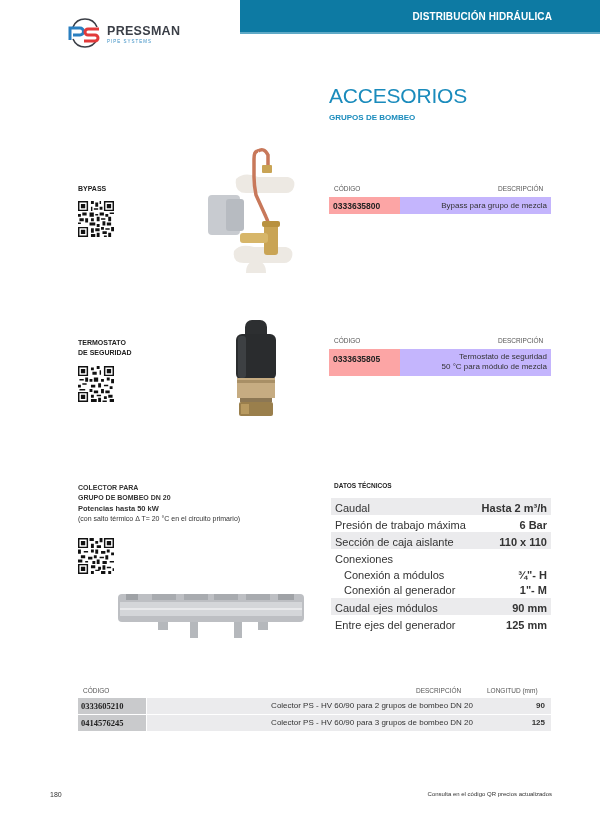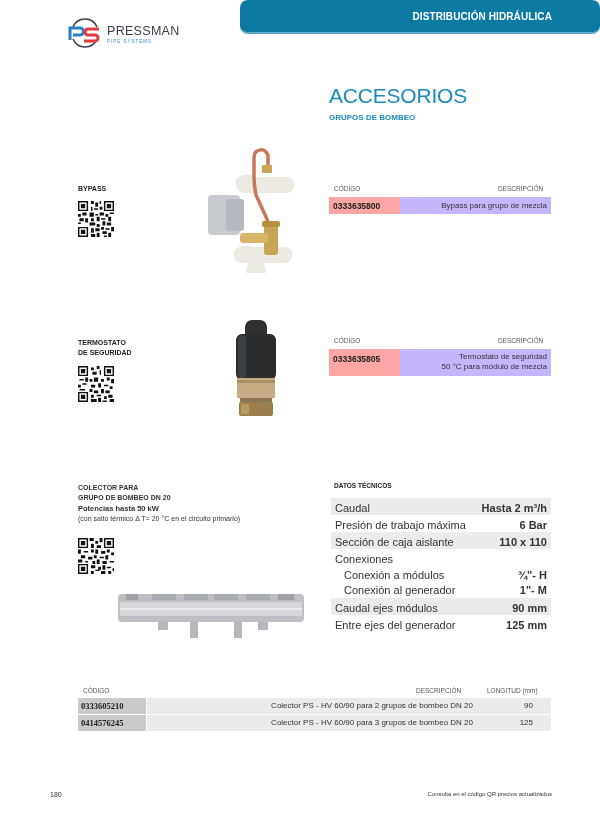--- a/index.html
+++ b/index.html
@@ -1,24 +1,24 @@
 <!DOCTYPE html>
 <html><head>
 <meta charset="utf-8">
 <style>
   * { box-sizing: border-box; margin: 0; padding: 0; }
   html, body { width: 600px; height: 825px; background: #ffffff; overflow: hidden; }
   body { position: relative; font-family: "Liberation Sans", "DejaVu Sans", sans-serif; color: #2b2b2b; }
 
-  .topbar { position: absolute; left: 240px; top: 0; width: 360px; height: 34px; background: #0d7aa3; border-bottom: 2px solid #5fa9c6; border-radius: 8px; }
+  .topbar { position: absolute; left: 240px; top: 0; width: 360px; height: 34px; background: #0d7aa3; border-bottom: 2px solid #5fa9c6; }
   .topbar-title { position: absolute; right: 48px; top: 11px; font-size: 10px; font-weight: bold; color: #ffffff; letter-spacing: 0.1px; }
 
   .logo { position: absolute; left: 67px; top: 18px; width: 130px; height: 30px; }
   .logo-mark { position: absolute; left: 0; top: 0; width: 36px; height: 30px; }
-  .logo-name { position: absolute; left: 40px; top: 6px; font-size: 12.5px; font-weight: normal; color: #3b3f47; letter-spacing: 0.3px; }
+  .logo-name { position: absolute; left: 40px; top: 6px; font-size: 12.5px; font-weight: bold; color: #3b3f47; letter-spacing: 0.3px; }
   .logo-sub { position: absolute; left: 40px; top: 21px; font-size: 4.5px; color: #3b8fc4; letter-spacing: 1px; }
 
   .page-title { position: absolute; left: 329px; top: 84px; font-size: 21px; color: #1a8bbc; letter-spacing: -0.2px; }
   .page-subtitle { position: absolute; left: 329px; top: 113px; font-size: 8px; font-weight: bold; color: #1a8bbc; }
 
   .section-label { position: absolute; left: 78px; font-size: 7px; font-weight: bold; color: #222; line-height: 10px; }
   .qr { position: absolute; left: 78px; width: 36px; height: 36px; }
 
   .prod-img { position: absolute; }
 
@@ -34,21 +34,21 @@
   .td-row.sub .lbl { left: 13px; }
 
   .col-desc { position: absolute; left: 78px; font-size: 7px; color: #333; line-height: 10px; }
   .col-desc .b1 { font-weight: bold; }
   .col-desc .pot { font-weight: bold; font-size: 7.5px; }
 
   .bt-head { position: absolute; top: 687px; font-size: 6.5px; color: #555; }
   .bt-code { position: absolute; left: 78px; width: 68px; height: 16px; background: #c9cacc; font-size: 8.5px; font-weight: bold; color: #222; padding: 3px 0 0 3px; font-family: Liberation Serif, serif; }
   .bt-desc { position: absolute; left: 147px; width: 404px; height: 16px; background: #ebebed; font-size: 8px; color: #333; }
   .bt-desc .d { position: absolute; right: 78px; top: 3px; }
-  .bt-desc .l { position: absolute; right: 18px; top: 3px; }
+  .bt-desc .l { position: absolute; right: 6px; top: 3px; font-weight: bold; }
 
   .footer-page { position: absolute; left: 50px; top: 791px; font-size: 7px; color: #333; }
   .footer-note { position: absolute; right: 48px; top: 791px; font-size: 6px; color: #333; }
 </style>
 </head>
 <body>
 
 <div class="topbar">
   <span class="topbar-title">DISTRIBUCIÓN HIDRÁULICA</span>
 </div>

